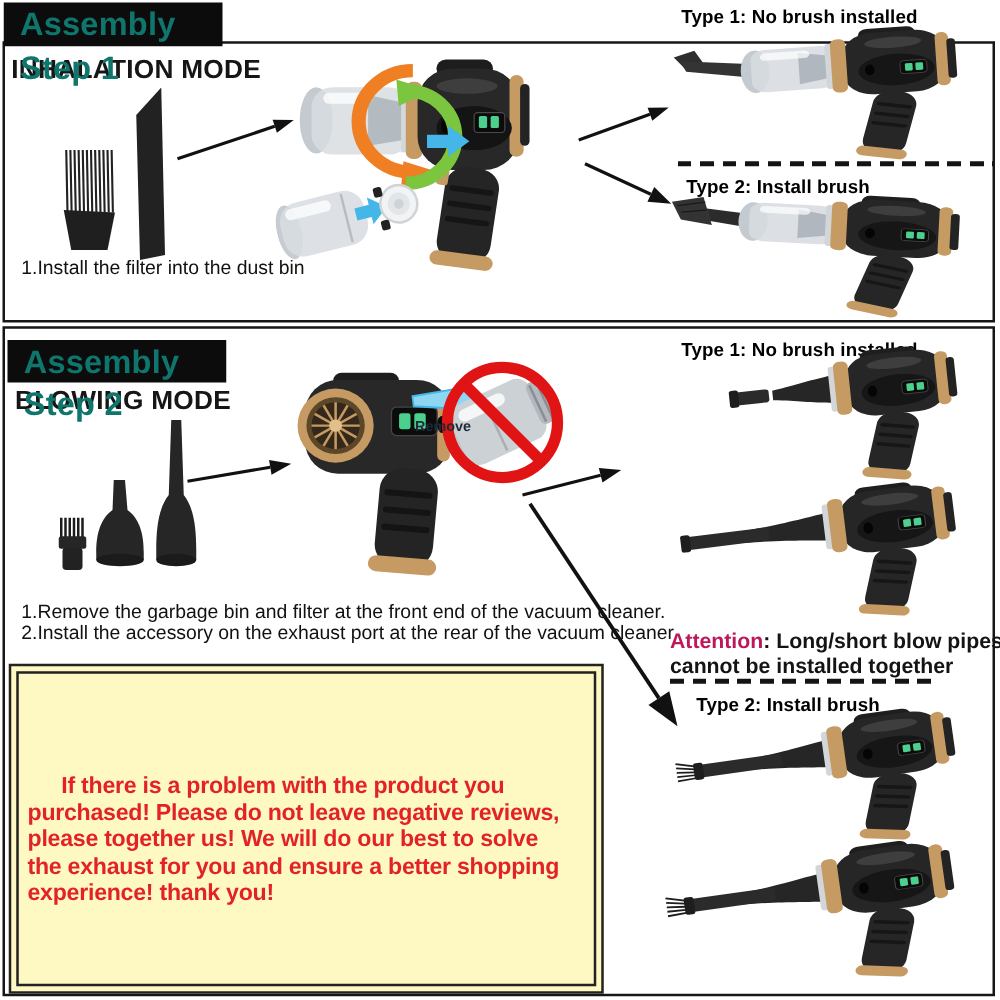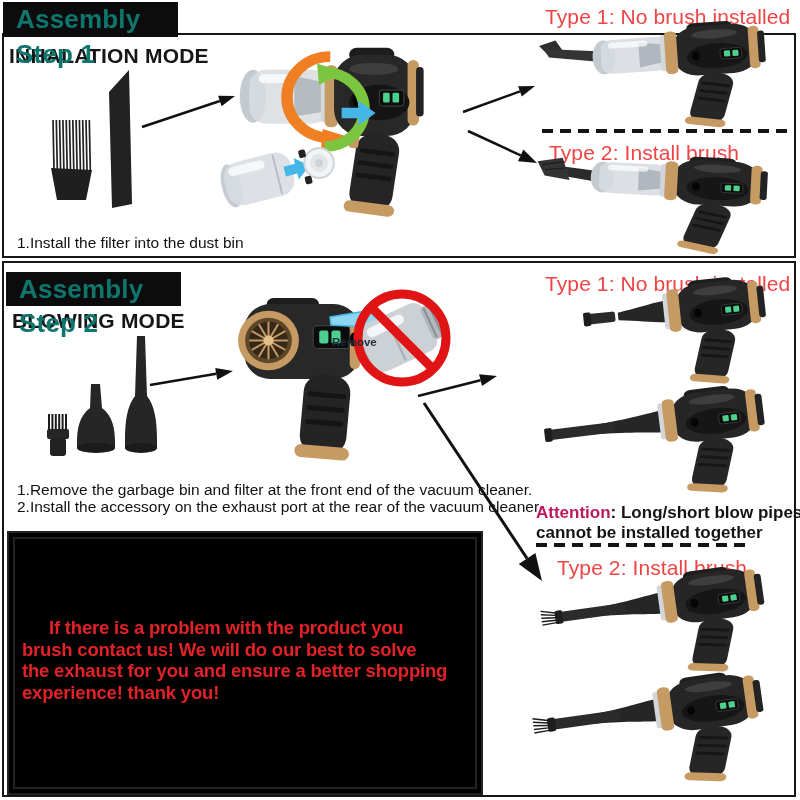--- a/index.html
+++ b/index.html
@@ -3,27 +3,27 @@
 <meta charset="utf-8">
 <style>
   html,body{margin:0;padding:0;background:#fff;}
   #canvas{position:relative;width:800px;height:800px;background:#ffffff;overflow:hidden;
           font-family:"Liberation Sans",sans-serif;color:#1a1a1a;}
   .abs{position:absolute;}
   .frame{border:2px solid #161616;}
   .tab{background:#0c0c0c;color:#0f766e;font-weight:bold;font-size:26px;line-height:35px;
        padding-left:13px;letter-spacing:.2px;z-index:3;}
   .mode{font-weight:bold;font-size:21px;color:#161616;letter-spacing:.2px;}
-  .typelabel{font-weight:normal;font-size:21px;color:#ef4444;white-space:nowrap;letter-spacing:.1px;}
+  .typelabel{font-weight:bold;font-size:15px;color:#000000;white-space:nowrap;letter-spacing:.1px;}
   .instr{font-size:15.5px;line-height:15.5px;color:#111;white-space:nowrap;}
   .instr div{margin-bottom:1.5px;}
   .dash{height:4px;background:repeating-linear-gradient(90deg,#141414 0 11px,transparent 11px 18px);}
   .attn{font-weight:bold;font-size:17px;line-height:19.5px;color:#141414;white-space:nowrap;}
   .attn .red{color:#be185d;}
-  .noticeOuter{border:2px solid #222;background:#000000;}
+  .noticeOuter{border:2px solid #222;background:#fef9c3;}
   .noticeInner{position:absolute;inset:4px;border:2px solid #222;}
   .notice-text{font-weight:bold;font-size:18.5px;line-height:21.5px;color:#e32227;
                letter-spacing:-.2px;white-space:nowrap;}
   .notice-text div:first-child{text-indent:27px;}
   .vac svg{display:block;}
   .removeLbl{font-weight:bold;font-size:11.5px;color:#1d2b3a;z-index:5;}
 </style>
 </head>
 <body>
 
@@ -99,21 +99,21 @@
     <line x1="58" y1="12" x2="58" y2="52" stroke="#b6bdc2" stroke-width="2"></line>
     <polygon points="66,26 78,26 78,20 92,31 78,42 78,36 66,36" fill="#45b6e8"></polygon>
     <circle cx="102" cy="31" r="15" fill="#f1f3f4" stroke="#cfd4d7" stroke-width="2"></circle>
     <circle cx="102" cy="31" r="9" fill="#e2e6e9"></circle>
     <circle cx="102" cy="31" r="4" fill="#cdd3d7"></circle>
     <rect x="84" y="14" width="7" height="8" rx="2" fill="#222"></rect>
     <rect x="84" y="41" width="7" height="8" rx="2" fill="#222"></rect>
   </svg>
     </div>
 
-  <div class="abs instr" style="left:17px;top:207px;margin-top:28px;">
+  <div class="abs instr" style="left:17px;top:207px;">
     <div>1.Install the filter into the dust bin</div>
   </div>
 
   <div class="abs typelabel" style="left:545px;top:5px;">Type 1: No brush installed</div>
   <div class="abs vac" style="left:540px;top:22px;width:252px;height:112px;transform:rotate(-4deg);" id="v-s1t1">
       <svg viewBox="0 0 330 205" width="100%" height="100%" preserveAspectRatio="none">
         <polygon points="2,28 24,20 32,38 12,44" fill="#2e2e2e"></polygon>
         <polygon points="8,34 86,46 86,66 14,50" fill="#343434"></polygon>
         <ellipse cx="86" cy="57" rx="15" ry="31" fill="#c3cad0"></ellipse>
       <rect x="82" y="26" width="88" height="62" rx="15" fill="#d7dce0" opacity="0.88"></rect>
@@ -384,21 +384,22 @@
       <rect x="214" y="146" width="38" height="5" rx="2.5" fill="#161616"></rect>
       <rect x="206" y="183" width="54" height="14" rx="7" fill="#c59a63"></rect>
     </g>
       </svg>
     </div>
 
   <div class="abs noticeOuter" style="left:7px;top:531px;width:472px;height:260px;">
     <div class="noticeInner"></div>
     <div class="abs notice-text" style="left:13px;top:84px;width:440px;">
       <div>If there is a problem with the product you</div>
-      <div>brush contact us! We will do our best to solve</div>
+      <div>purchased! Please do not leave negative reviews,</div>
+      <div>please together us! We will do our best to solve</div>
       <div>the exhaust for you and ensure a better shopping</div>
       <div>experience! thank you!</div>
     </div>
   </div>
 
   <svg class="abs" id="arrows" style="left:0;top:0;z-index:6;pointer-events:none;" width="800" height="800">
       <line x1="142" y1="127" x2="219.8210672311918" y2="101.05964425626941" stroke="#111111" stroke-width="2.5"></line>
       <polygon points="235,96 221.5603199442844,106.27740239554723 218.08181451809918,95.84188611699159" fill="#111111"></polygon>
       <line x1="463" y1="112" x2="519.9511376049329" y2="91.4343114204409" stroke="#111111" stroke-width="2.5"></line>
       <polygon points="535,86 521.8191821557094,96.60735786874523 518.0830930541564,86.26126497213659" fill="#111111"></polygon>

